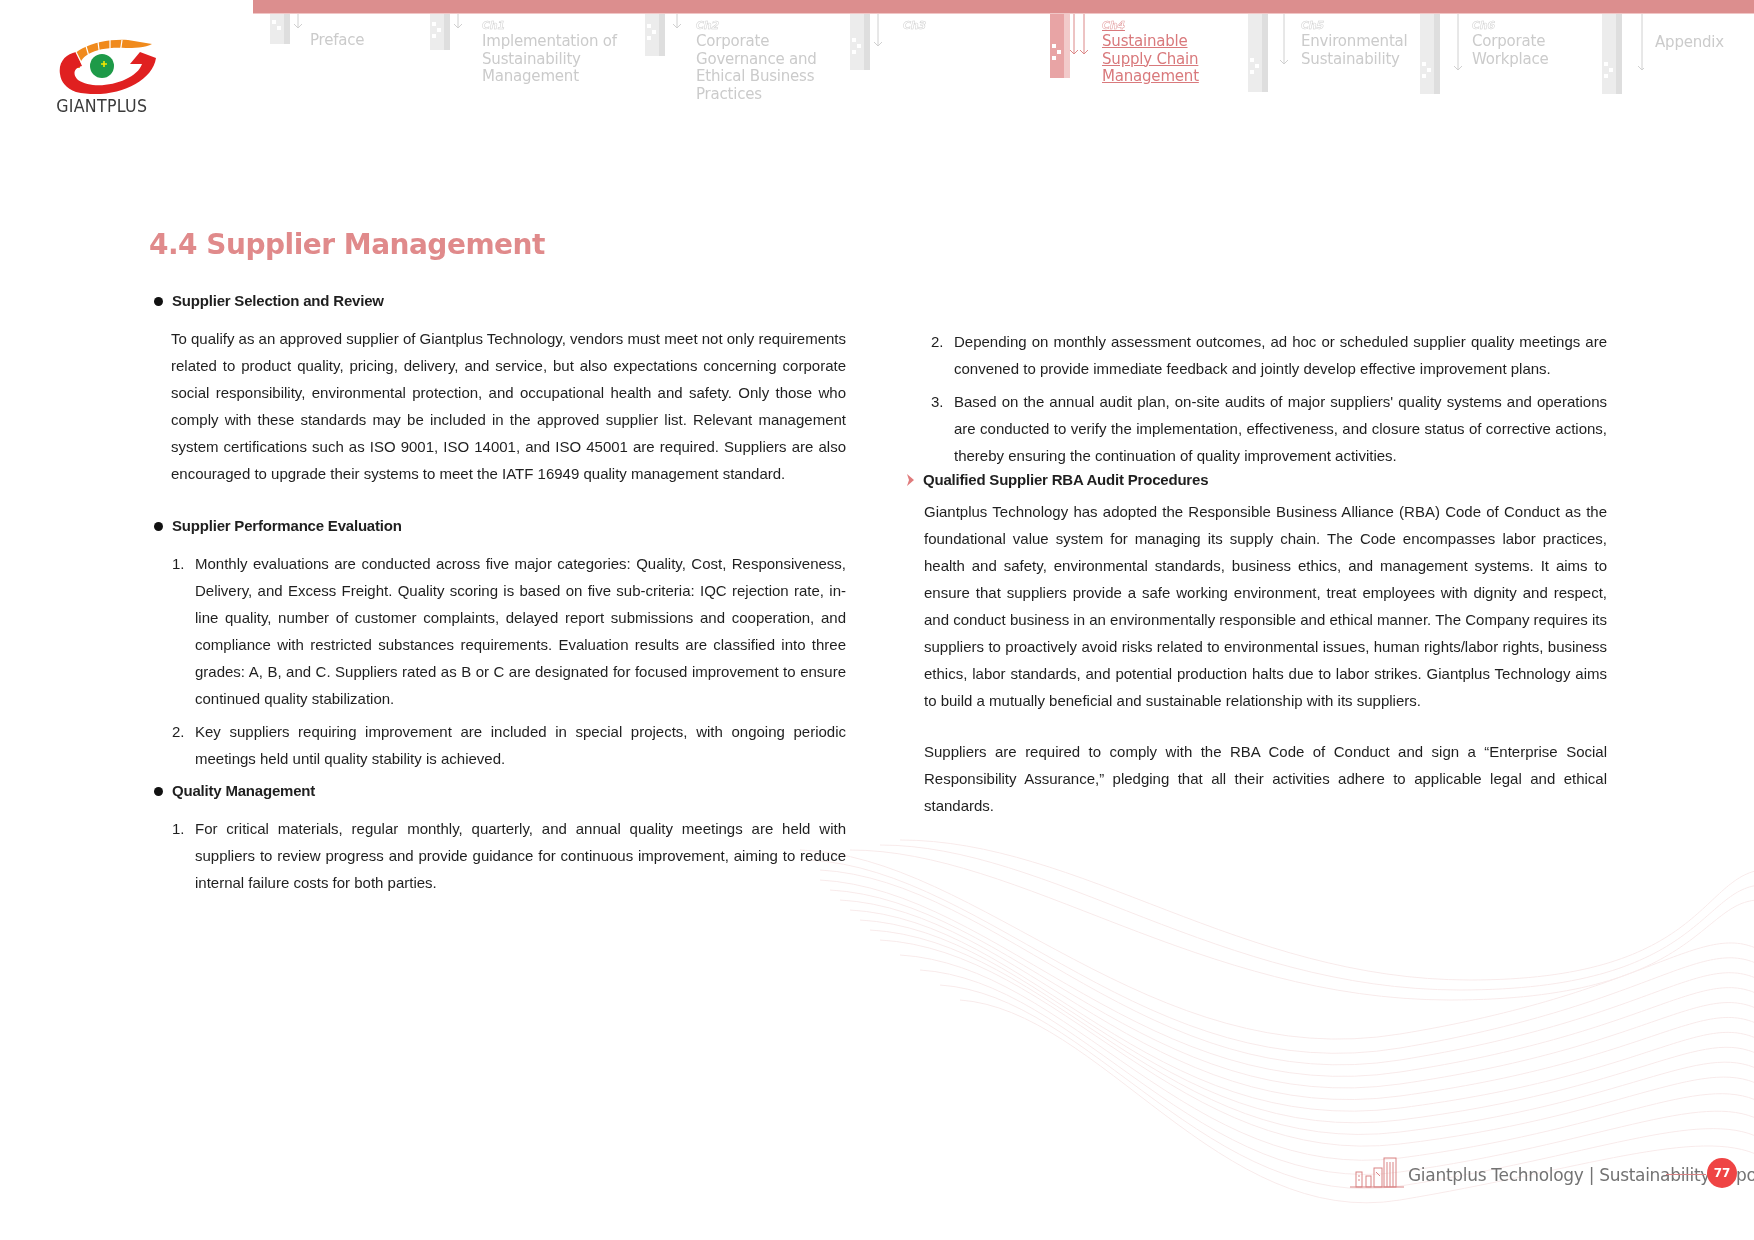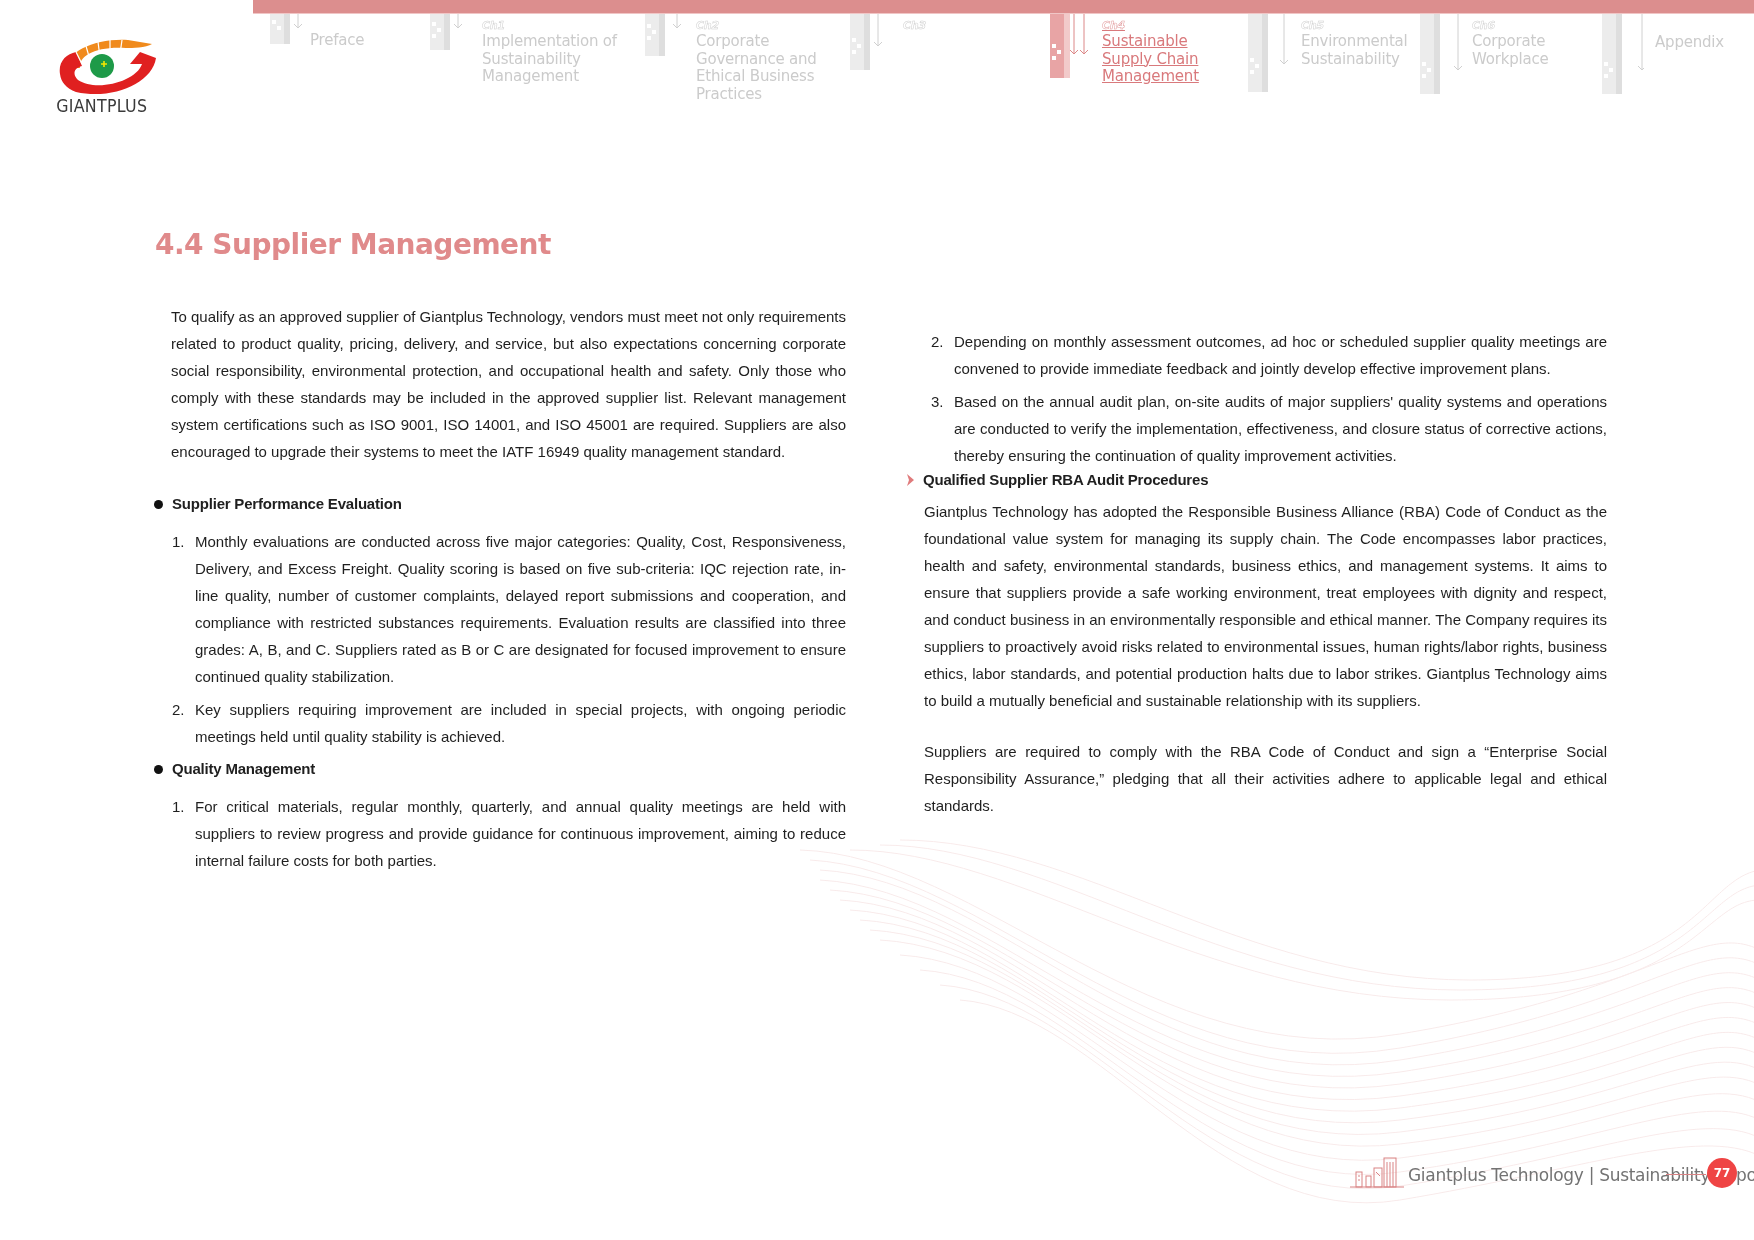--- a/index.html
+++ b/index.html
@@ -15,21 +15,21 @@
     .top-bar::after { content: ""; position: absolute; left: 0; right: 0; bottom: 0; height: 1px; background: #f0c6c6; }
 
     .chapters { position: absolute; left: 0; top: 0; width: 1754px; height: 150px; z-index: 2; }
     .chapter { position: absolute; top: 14px; height: 130px; cursor: pointer; }
     .chapter .ch-icon { position: absolute; left: 0; top: 0; width: 44px; height: 80px; }
     .chapter .ch-text { position: absolute; top: 6px; font-size: 15px; line-height: 17.5px; color: #cbcbcb; font-family: "DejaVu Sans", sans-serif; letter-spacing: -0.2px; }
     .chapter .ch-num { display: block; font-size: 11px; line-height: 12px; font-style: italic; font-weight: bold; color: #e6e6e6; -webkit-text-stroke: 0.5px #cfcfcf; color: transparent; height: 12px; margin-bottom: 1px; }
     .chapter.active .ch-text { color: #d9797c; text-decoration: underline; }
     .chapter.active .ch-num { -webkit-text-stroke: 0.5px #e19a9c; }
 
-    .page-title { position: absolute; left: 155px; top: 228px; font-size: 28px; color: #e08a8b; font-family: "DejaVu Sans", sans-serif; letter-spacing: -0.5px; z-index: 2; }
+    .page-title { position: absolute; left: 149px; top: 228px; font-size: 28px; color: #e08a8b; font-family: "DejaVu Sans", sans-serif; letter-spacing: -0.5px; z-index: 2; }
 
     .col { position: absolute; z-index: 2; font-family: "Liberation Sans", sans-serif; font-size: 15px; color: #1f1f1f; }
     .left-col { left: 150px; top: 290px; width: 696px; }
     .right-col { left: 905px; top: 290px; width: 702px; }
 
     .section-head { position: relative; padding-left: 22px; font-size: 15px; font-weight: bold; line-height: 22px; letter-spacing: -0.2px; }
     .section-head .bullet { position: absolute; left: 4px; top: 7px; width: 9px; height: 9px; border-radius: 50%; background: #111; }
     .para { line-height: 27px; text-align: justify; text-align-last: left; }
     .para-indent { padding-left: 21px; }
     .ol-item { position: relative; padding-left: 45px; line-height: 27px; text-align: justify; text-align-last: left; }
@@ -213,20 +213,24 @@
     </svg>
     <div class="ch-text" style="left:55px;top:20px;">
       <span>Appendix</span>
     </div>
   </div>
 </nav>
 
 <h1 class="page-title">4.4 Supplier Management</h1>
 
 <section class="col left-col">
+  <div class="section-head">
+    <span class="bullet"></span>
+    <span>Supplier Selection and Review</span>
+  </div>
   <p class="para para-indent" style="margin-top:13px;">To qualify as an approved supplier of Giantplus Technology, vendors must meet not only requirements related to product quality, pricing, delivery, and service, but also expectations concerning corporate social responsibility, environmental protection, and occupational health and safety. Only those who comply with these standards may be included in the approved supplier list. Relevant management system certifications such as ISO 9001, ISO 14001, and ISO 45001 are required. Suppliers are also encouraged to upgrade their systems to meet the IATF 16949 quality management standard.</p>
 
   <div class="section-head" style="margin-top:28px;">
     <span class="bullet"></span>
     <span>Supplier Performance Evaluation</span>
   </div>
   <div class="ol-item" style="margin-top:13px;">
     <span class="num">1.</span>
     <span>Monthly evaluations are conducted across five major categories: Quality, Cost, Responsiveness, Delivery, and Excess Freight. Quality scoring is based on five sub-criteria: IQC rejection rate, in-line quality, number of customer complaints, delayed report submissions and cooperation, and compliance with restricted substances requirements. Evaluation results are classified into three grades: A, B, and C. Suppliers rated as B or C are designated for focused improvement to ensure continued quality stabilization.</span>
   </div>

